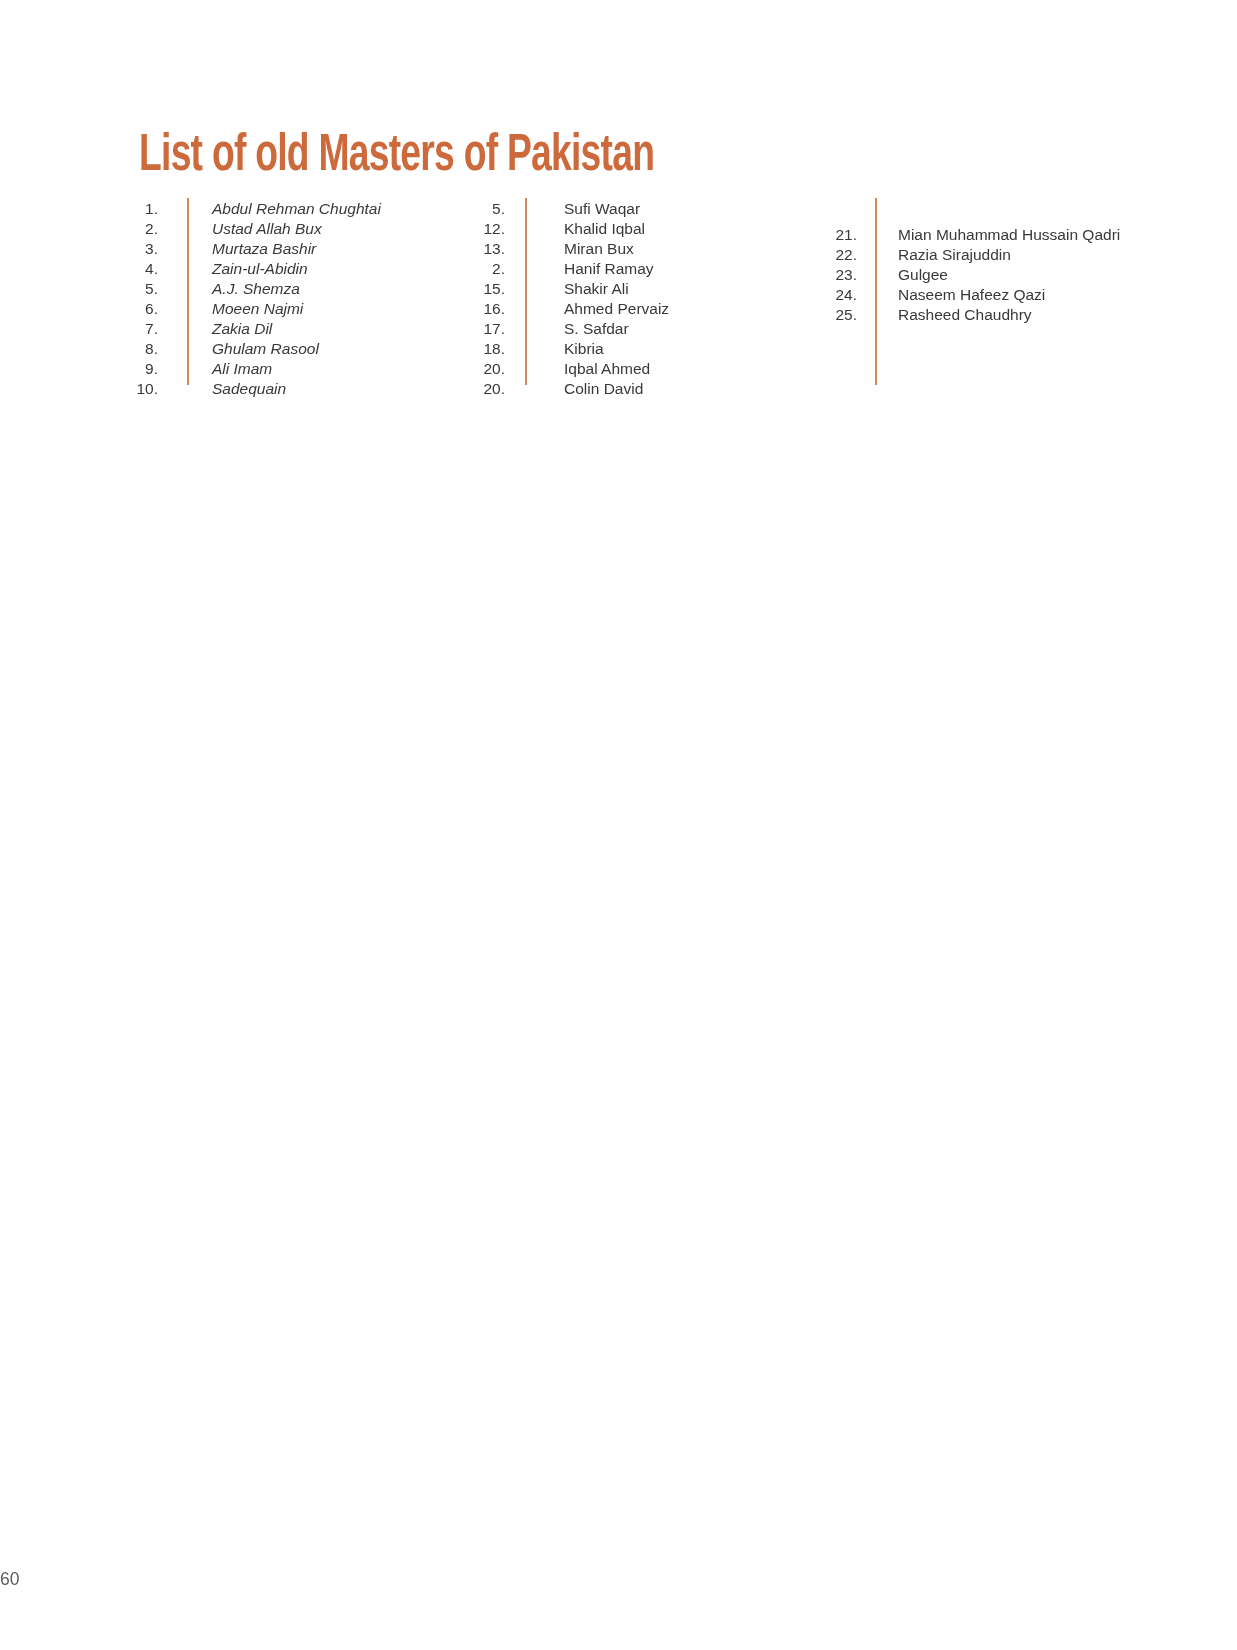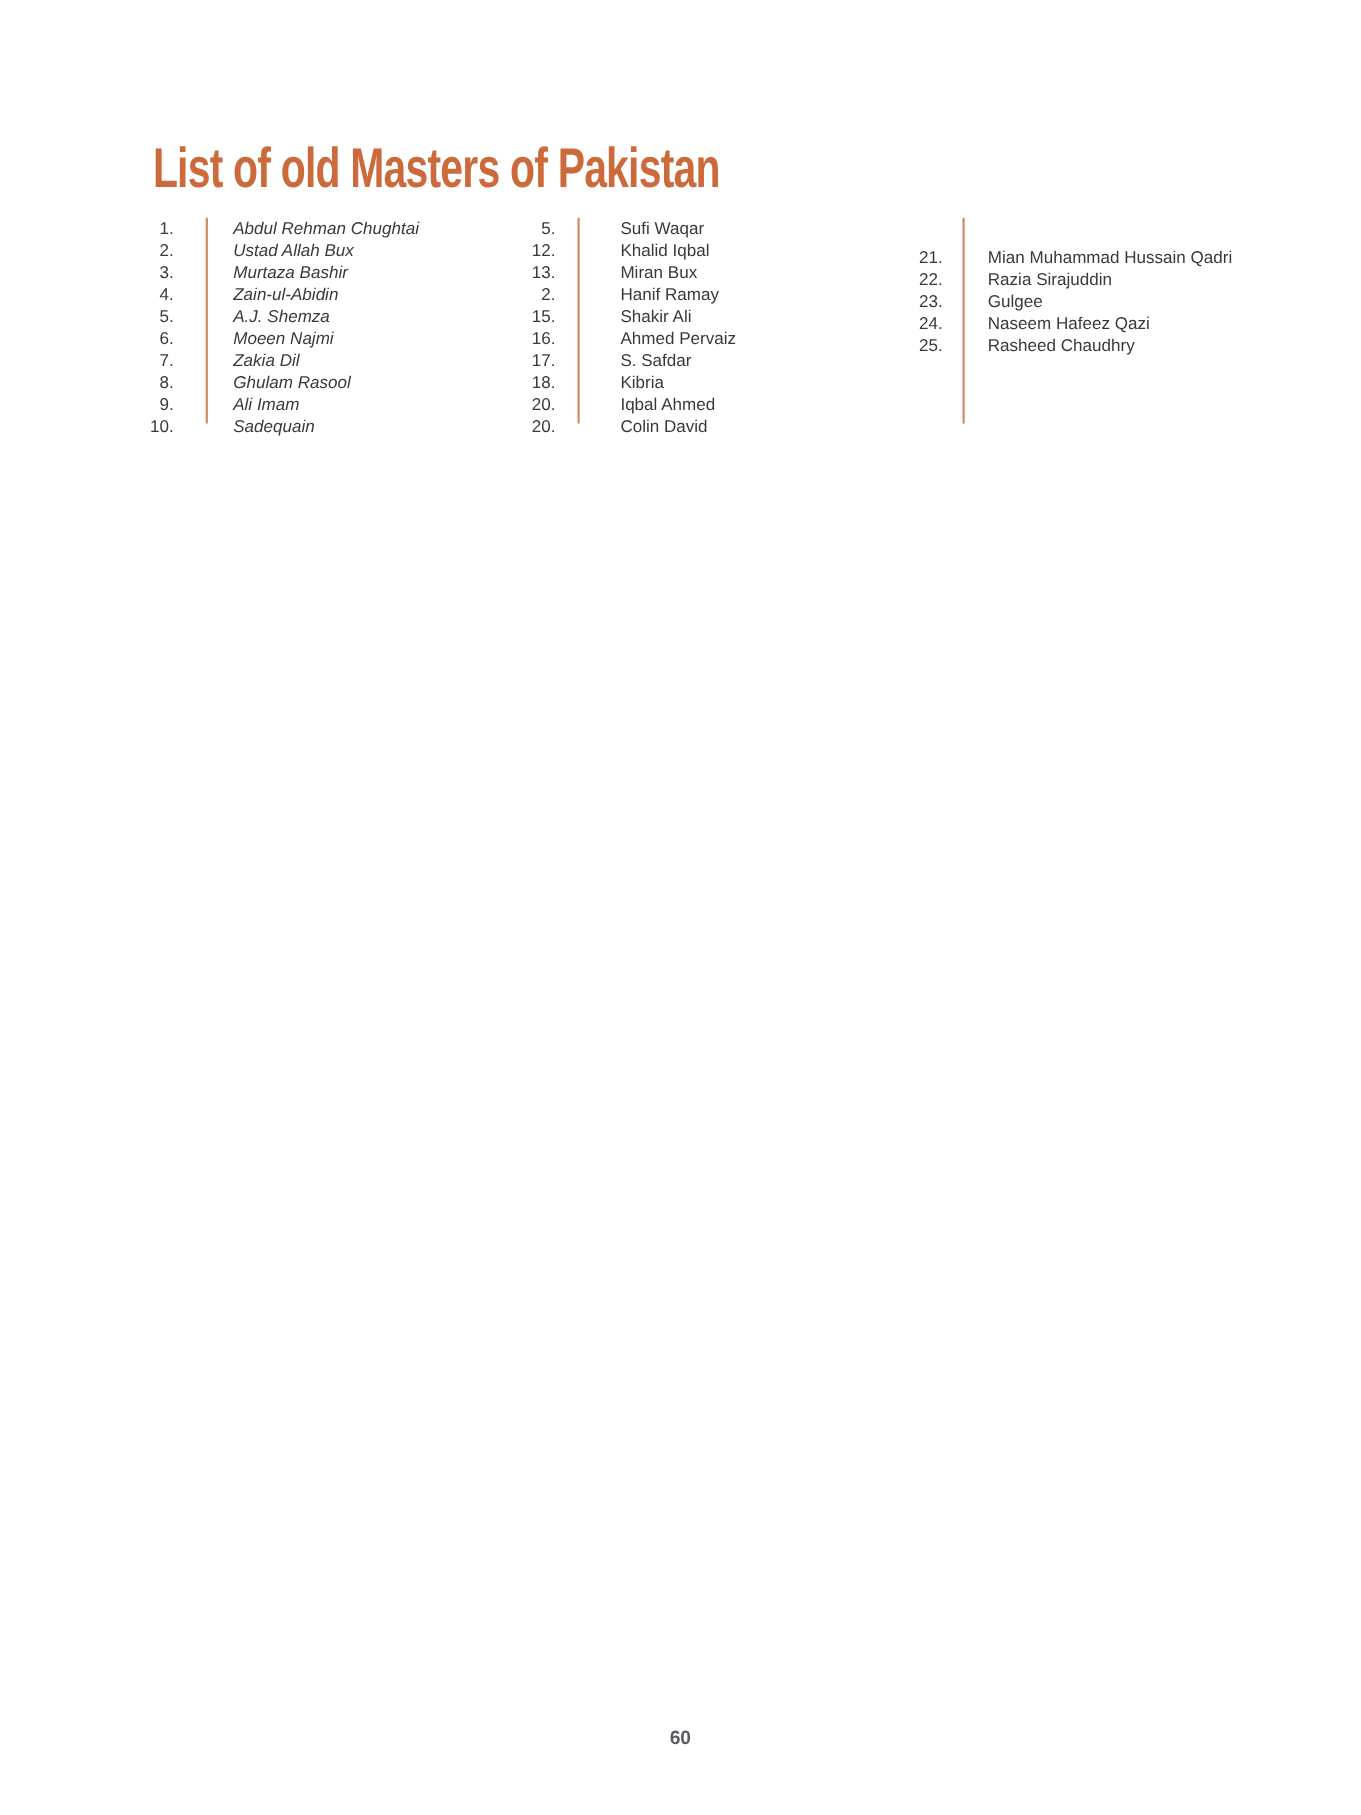--- a/index.html
+++ b/index.html
@@ -60,23 +60,22 @@
     text-align: right;
   }
   .col1 .row .name { margin-left: 54px; font-style: italic; }
   .col2 .row .name { margin-left: 59px; }
   .col3 .row .name { margin-left: 41px; }
   .pagenum {
     position: absolute;
     left: 0;
     right: 0;
     top: 1569px;
-    text-align: center;
     font-size: 17.5px;
-    font-weight: 700;
+    font-weight: 400;
     color: #5a5b60;
   }
 </style>
 </head>
 <body>
 
 <div class="page">
 
   <h1 class="title" style="color: rgb(205, 106, 60);">List of old Masters of Pakistan</h1>
 

